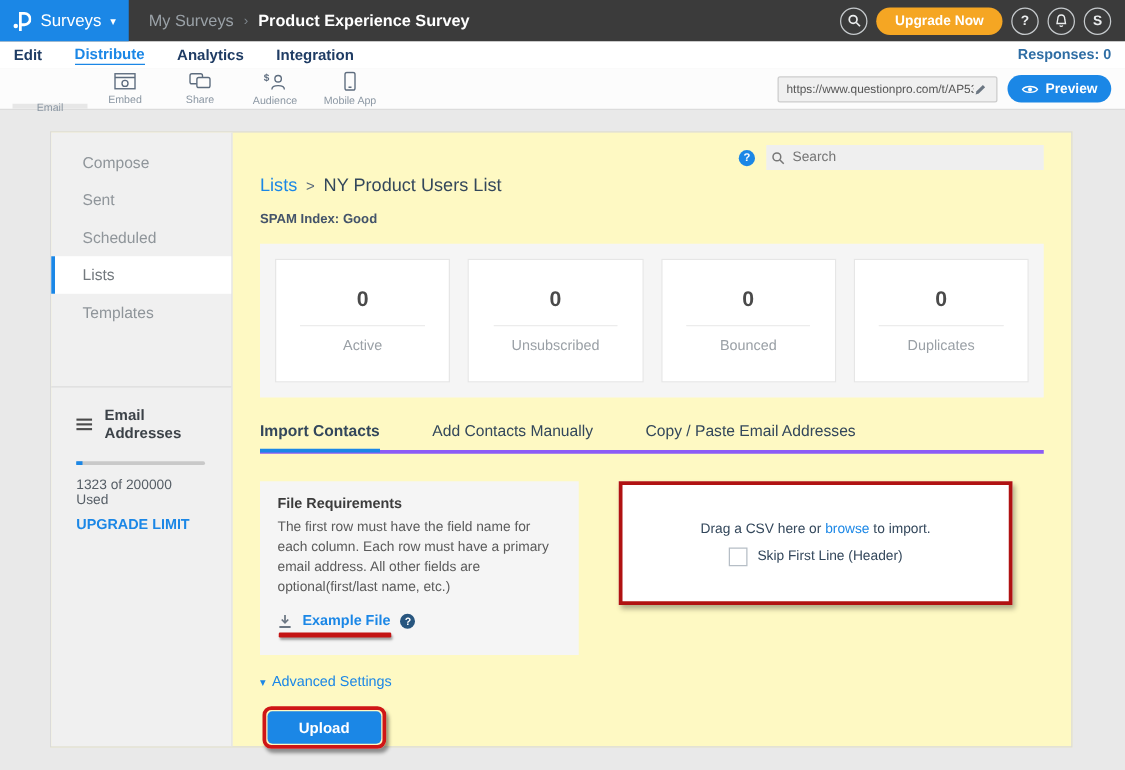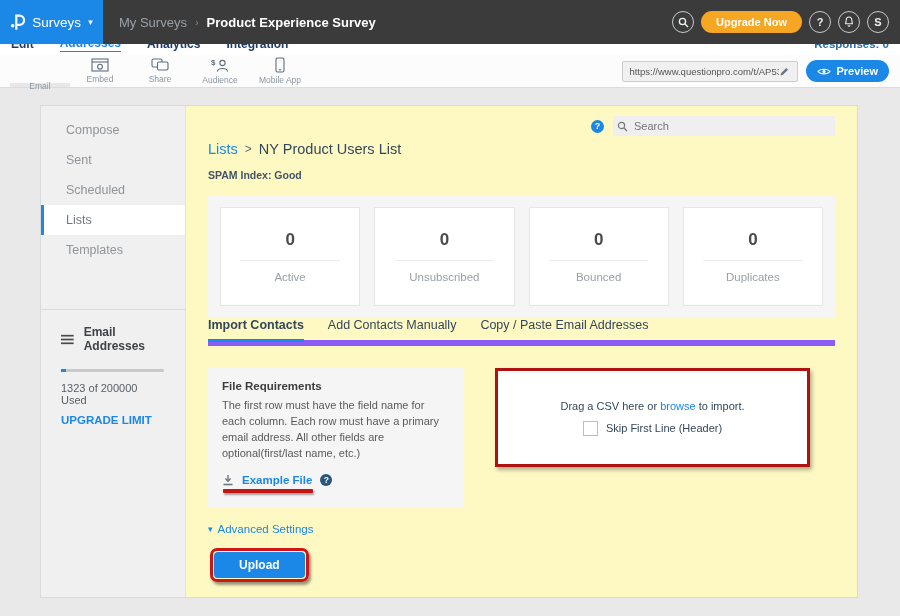--- a/index.html
+++ b/index.html
@@ -1,20 +1,20 @@
 <!DOCTYPE html>
 <html><head>
 <meta charset="utf-8">
 <style>
   * { margin:0; padding:0; box-sizing:border-box; }
   body { font-family:"Liberation Sans", sans-serif; background:#cfcfcf; }
   .screen { position:relative; width:900px; height:616px; background:#e9e9e9; overflow:hidden; }
 
   
-  .topbar { position:absolute; top:0; left:0; right:0; height:44px; background:#3b3b3b; display:flex; align-items:center; z-index:5; }
+  .topbar { position:absolute; top:0; left:0; right:0; height:33px; background:#3b3b3b; display:flex; align-items:center; z-index:5; }
   .logo-section { width:103px; height:100%; background:#1b87e6; display:flex; align-items:center; justify-content:center; gap:7px; color:#fff; cursor:pointer; }
   .logo-mark { display:flex; align-items:center; }
   .product-name { font-size:13.5px; color:#fff; }
   .caret { font-size:9px; color:#fff; }
   .topbar-breadcrumb { margin-left:16px; font-size:13px; display:flex; align-items:center; gap:8px; }
   .tb-parent { color:#9aa1a7; cursor:pointer; }
   .tb-sep { color:#7e868c; font-size:11px; }
   .tb-current { color:#ffffff; font-weight:bold; }
   .topbar-right { margin-left:auto; display:flex; align-items:center; gap:7px; padding-right:11px; }
   .circle-btn { width:22px; height:22px; border:1px solid #c6cacd; border-radius:50%; display:flex; align-items:center; justify-content:center; color:#eceeef; font-size:11px; font-weight:bold; cursor:pointer; background:transparent; }
@@ -65,21 +65,21 @@
   .crumb-sep { color:#5b6b7c; margin:0 7px; font-size:12px; }
   .crumb-current { color:#33475b; }
   .spam { margin-top:12px; font-size:10.5px; color:#44546a;font-weight:bold; }
 
   .stats-strip { margin-top:14px; background:#f5f5f5; padding:12px; display:flex; gap:14px; }
   .stat-card { flex:1; background:#fff; border:1px solid #e6e6e6; height:99px; display:flex; flex-direction:column; align-items:center; justify-content:center; cursor:pointer; }
   .stat-value { font-size:17px; font-weight:bold; color:#4a4a4a; }
   .stat-divider { width:72%; border-top:1px solid #ececec; margin:10px 0; }
   .stat-label { font-size:11.5px; color:#9aa0a6; }
 
-  .tabs { border-bottom:6px solid #8b5cf6; display:flex; gap:24px; }
+  .tabs { margin-top:20px; border-bottom:3px solid #8b5cf6; display:flex; gap:42px; }
   .tab { font-size:12.5px; color:#33475b; padding-bottom:8px; position:relative; cursor:pointer; }
   .tab.active { font-weight:bold; }
   .tab.active::after { content:''; position:absolute; left:0; right:0; bottom:-2px; height:3px; background:#1b87e6; }
 
   .import-row { margin-top:22px; display:flex; align-items:flex-start; }
   .file-req { width:255px; background:#f5f5f5; padding:12px 14px 14px; }
   .fr-title { font-size:11.5px; font-weight:bold; color:#3c3c3c; }
   .fr-body { margin-top:6px; font-size:11px; color:#5a5a5a; line-height:1.45; }
   .fr-example-row { margin-top:12px; display:flex; align-items:center; gap:8px; cursor:pointer; }
   .fr-example-label { font-size:11.5px; font-weight:bold; color:#1b87e6; }
@@ -134,21 +134,21 @@
           <path d="M6 1 C4.2 1 3.2 2.4 3.2 4.3 L2.6 7.8 H9.4 L8.8 4.3 C8.8 2.4 7.8 1 6 1 Z" stroke="#eceeef" stroke-width="1.1" fill="none"></path>
           <path d="M4.9 9.3 a1.15 1.15 0 0 0 2.2 0" stroke="#eceeef" stroke-width="1.1" fill="none"></path>
         </svg>
       </span>
       <span class="circle-btn">S</span>
     </div>
   </header>
 
   <nav class="survey-nav">
     <span class="nav-item">Edit</span>
-    <span class="nav-item active">Addresses</span>
+    <span class="nav-item active">Distribute</span>
     <span class="nav-item">Analytics</span>
     <span class="nav-item">Integration</span>
     <span class="nav-responses">Responses: 0</span>
   </nav>
 
   <div class="toolbar">
     <div class="channels">
       <div class="channel active">
         <svg width="20" height="14" viewBox="0 0 20 14">
           <rect x="1" y="1" width="18" height="12" rx="1"></rect>

